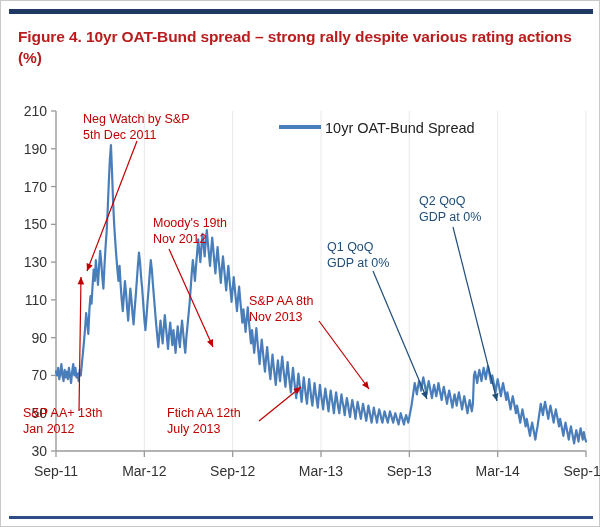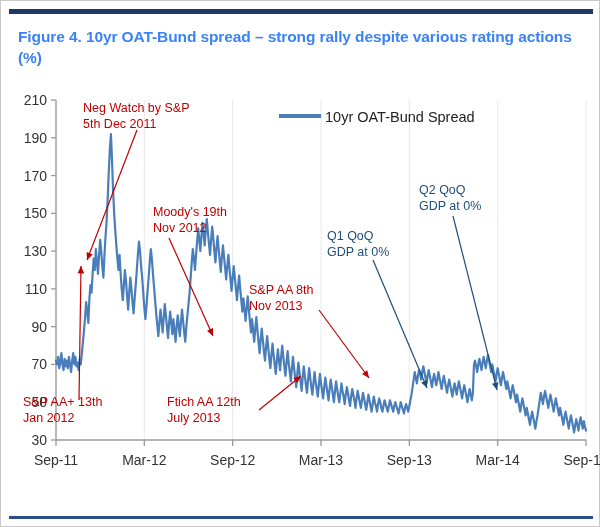--- a/index.html
+++ b/index.html
@@ -11,31 +11,31 @@
   }
   .top-rule{
     position:absolute;left:8px;top:8px;width:584px;height:5px;background:#1f3864;
   }
   .bottom-rule{
     position:absolute;left:8px;bottom:7px;width:584px;height:3px;background:#2c4d87;
   }
 
   .fig-title{
     position:absolute;left:17px;top:26px;width:566px;
-    font-size:15.5px;font-weight:bold;color:#3b82f6;line-height:1.35;
+    font-size:15.5px;font-weight:bold;color:#b91c1c;line-height:1.35;
     letter-spacing:-0.1px;
   }
 
   .source-line{
     position:absolute;left:17px;top:484px;
     font-size:12.5px;color:#222222;
   }
 
   
-  .plot-wrap{position:absolute;left:0px;top:87px;width:588px;height:385px;}
+  .plot-wrap{position:absolute;left:0px;top:98px;width:588px;height:385px;}
   .plot-svg{display:block;}
 
   .ytick{font-size:14px;fill:#333333;text-anchor:end;font-family:"Liberation Sans",sans-serif;}
   .xtick{font-size:14px;fill:#333333;text-anchor:middle;font-family:"Liberation Sans",sans-serif;}
 
   .ann-red{font-size:12.5px;fill:#c00000;font-family:"Liberation Sans",sans-serif;}
   .ann-blue{font-size:12.5px;fill:#1f4e79;font-family:"Liberation Sans",sans-serif;}
   .legend-text{font-size:14.5px;fill:#222222;font-family:"Liberation Sans",sans-serif;}
 </style>
 </head>

